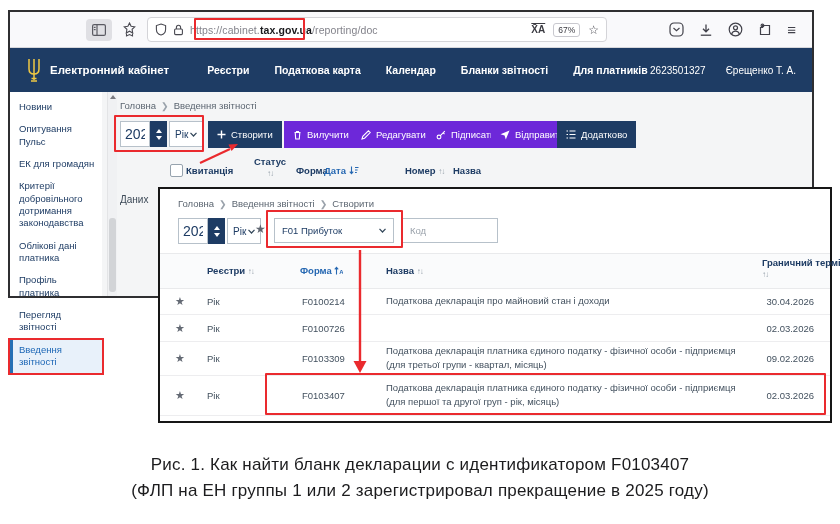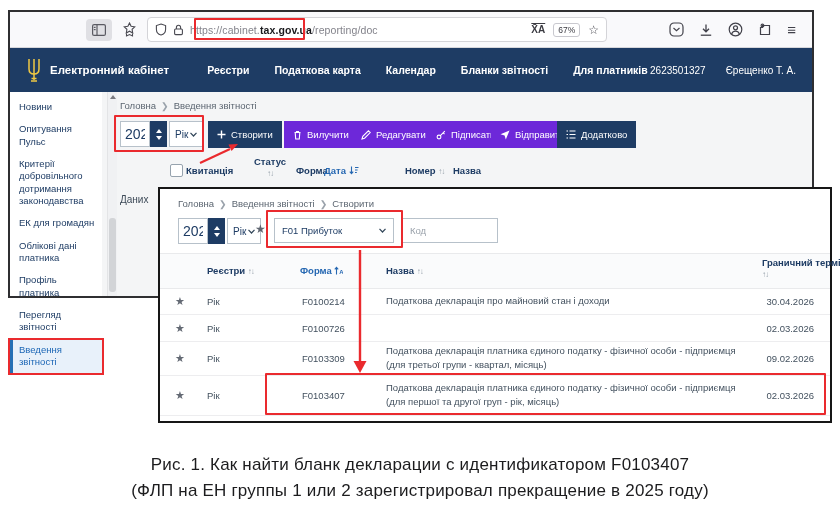--- a/index.html
+++ b/index.html
@@ -180,22 +180,22 @@
       <span class="userbox">
         <span>2623501327</span>
         <span>Єрещенко Т. А.</span>
       </span>
     </div>
 
     <div class="abody">
       <div class="sidebar">
         <div class="sitem">Новини</div>
         <div class="sitem">Опитування Пульс</div>
+        <div class="sitem">ЕК для громадян</div>
         <div class="sitem">Критерії добровільного дотримання законодавства</div>
-        <div class="sitem">ЕК для громадян</div>
         <div class="sitem">Облікові дані платника</div>
         <div class="sitem">Профіль платника</div>
         <div class="sitem">Перегляд звітності</div>
         <div class="sitem active">Введення звітності</div>
       </div>
       <div class="sscroll">
         <i class="sarrow"></i>
         <i class="sthumb"></i>
       </div>
 

